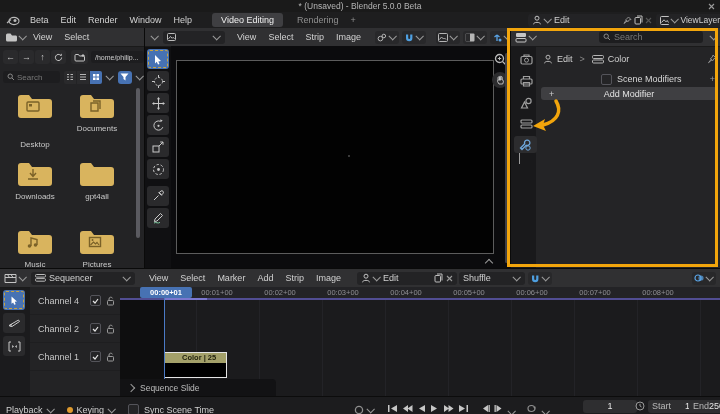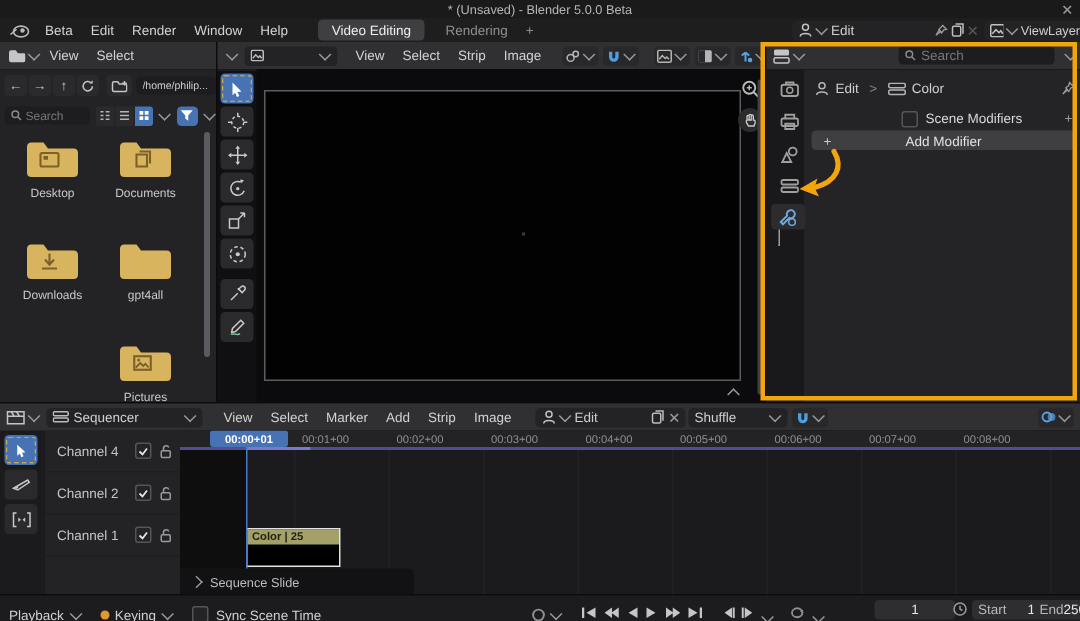--- a/index.html
+++ b/index.html
@@ -147,41 +147,50 @@
       </div>
       <span class="chev" style="margin-left:4px;"></span>
     </div>
 
     <div class="folder-tile" style="left:4px;top:62px;">
       <svg width="40" height="32" style="margin:0 auto;">
         <path d="M3 8q0-3 3-3h8l3 4h17q3 0 3 3v13q0 3-3 3H6q-3 0-3-3z" fill="#d9b45e"></path>
         <rect x="12" y="12" width="12" height="9" rx="1" fill="none" stroke="#7a6128" stroke-width="1.4"></rect>
         <rect x="14" y="14" width="3" height="2.5" fill="#7a6128"></rect>
       </svg>
-      <div style="margin-top:2px;">Desktop</div>
+      <div style="margin-top:18px;">Desktop</div>
     </div>
     <div class="folder-tile" style="left:66px;top:62px;">
       <svg width="40" height="32" style="margin:0 auto;">
         <path d="M3 8q0-3 3-3h8l3 4h17q3 0 3 3v13q0 3-3 3H6q-3 0-3-3z" fill="#d9b45e"></path>
         <path d="M14 13h7v8h-7zM16 11h7v8" fill="none" stroke="#7a6128" stroke-width="1.4"></path>
       </svg>
       <div style="margin-top:2px;">Documents</div>
     </div>
     <div class="folder-tile" style="left:4px;top:130px;">
       <svg width="40" height="32" style="margin:0 auto;">
         <path d="M3 8q0-3 3-3h8l3 4h17q3 0 3 3v13q0 3-3 3H6q-3 0-3-3z" fill="#d9b45e"></path>
         <path d="M18 11v7M15 15l3 3.5 3-3.5M13 21h10" fill="none" stroke="#7a6128" stroke-width="1.4"></path>
       </svg>
       <div style="margin-top:2px;">Downloads</div>
     </div>
     <div class="folder-tile" style="left:66px;top:130px;">
       <svg width="40" height="32" style="margin:0 auto;">
         <path d="M3 8q0-3 3-3h8l3 4h17q3 0 3 3v13q0 3-3 3H6q-3 0-3-3z" fill="#d9b45e"></path>
       </svg>
       <div style="margin-top:2px;">gpt4all</div>
+    </div>
+    <div class="folder-tile" style="left:4px;top:198px;">
+      <svg width="40" height="32" style="margin:0 auto;">
+        <path d="M3 8q0-3 3-3h8l3 4h17q3 0 3 3v13q0 3-3 3H6q-3 0-3-3z" fill="#d9b45e"></path>
+        <path d="M16 20v-8l6 1.5V19" fill="none" stroke="#7a6128" stroke-width="1.4"></path>
+        <circle cx="14.5" cy="20" r="1.8" fill="#7a6128"></circle>
+          <circle cx="20.5" cy="19" r="1.8" fill="#7a6128"></circle>
+      </svg>
+      <div style="margin-top:2px;">Music</div>
     </div>
     <div class="folder-tile" style="left:66px;top:198px;">
       <svg width="40" height="32" style="margin:0 auto;">
         <path d="M3 8q0-3 3-3h8l3 4h17q3 0 3 3v13q0 3-3 3H6q-3 0-3-3z" fill="#d9b45e"></path>
         <rect x="12.5" y="11.5" width="11" height="9" fill="none" stroke="#7a6128" stroke-width="1.4"></rect>
         <circle cx="15.5" cy="14" r="1" fill="#7a6128"></circle>
           <path d="M13.5 19l3-3 2 2 1.5-1.5 2 2.5" fill="none" stroke="#7a6128" stroke-width="1.2"></path>
       </svg>
       <div style="margin-top:2px;">Pictures</div>
     </div>
@@ -539,21 +548,21 @@
       <div class="gridline" style="left:454px;top:13px;"></div>
       <div class="gridline" style="left:517px;top:13px;"></div>
       <div class="gridline" style="left:580px;top:13px;"></div>
 
       <div class="abs" style="left:0;top:11px;width:44px;height:99px;background:rgba(0,0,0,0.45);"></div>
 
       <div class="abs" style="left:0;top:10.5px;width:600px;height:2px;background:#514d93;"></div>
       <div class="abs" style="left:44px;top:10.5px;width:43px;height:2px;background:#7b77cf;"></div>
 
       <div class="abs" style="left:44px;top:65px;width:63px;height:26px;border:1.5px solid #e4e4e4;box-sizing:border-box;background:#000;">
-        <div style="height:10px;background:#a3a069;color:#23230f;font-size:7.5px;font-weight:bold;line-height:10px;padding-left:3px;white-space:nowrap;overflow:hidden;">
+        <div style="height:10px;background:#a3a069;color:#23230f;font-size:7.5px;font-weight:bold;line-height:10px;padding-left:17px;white-space:nowrap;overflow:hidden;">
           <span>Color | 25</span>
         </div>
       </div>
 
       <div class="abs" style="left:43.5px;top:0;width:1.5px;height:110px;background:#4a7ac6;"></div>
       <div class="abs" style="left:20px;top:0;width:52px;height:11px;background:#4772b3;border-radius:2px;color:#fff;
                   font-size:7.5px;font-weight:bold;text-align:center;line-height:11px;">
         <span>00:00+01</span>
       </div>
 

